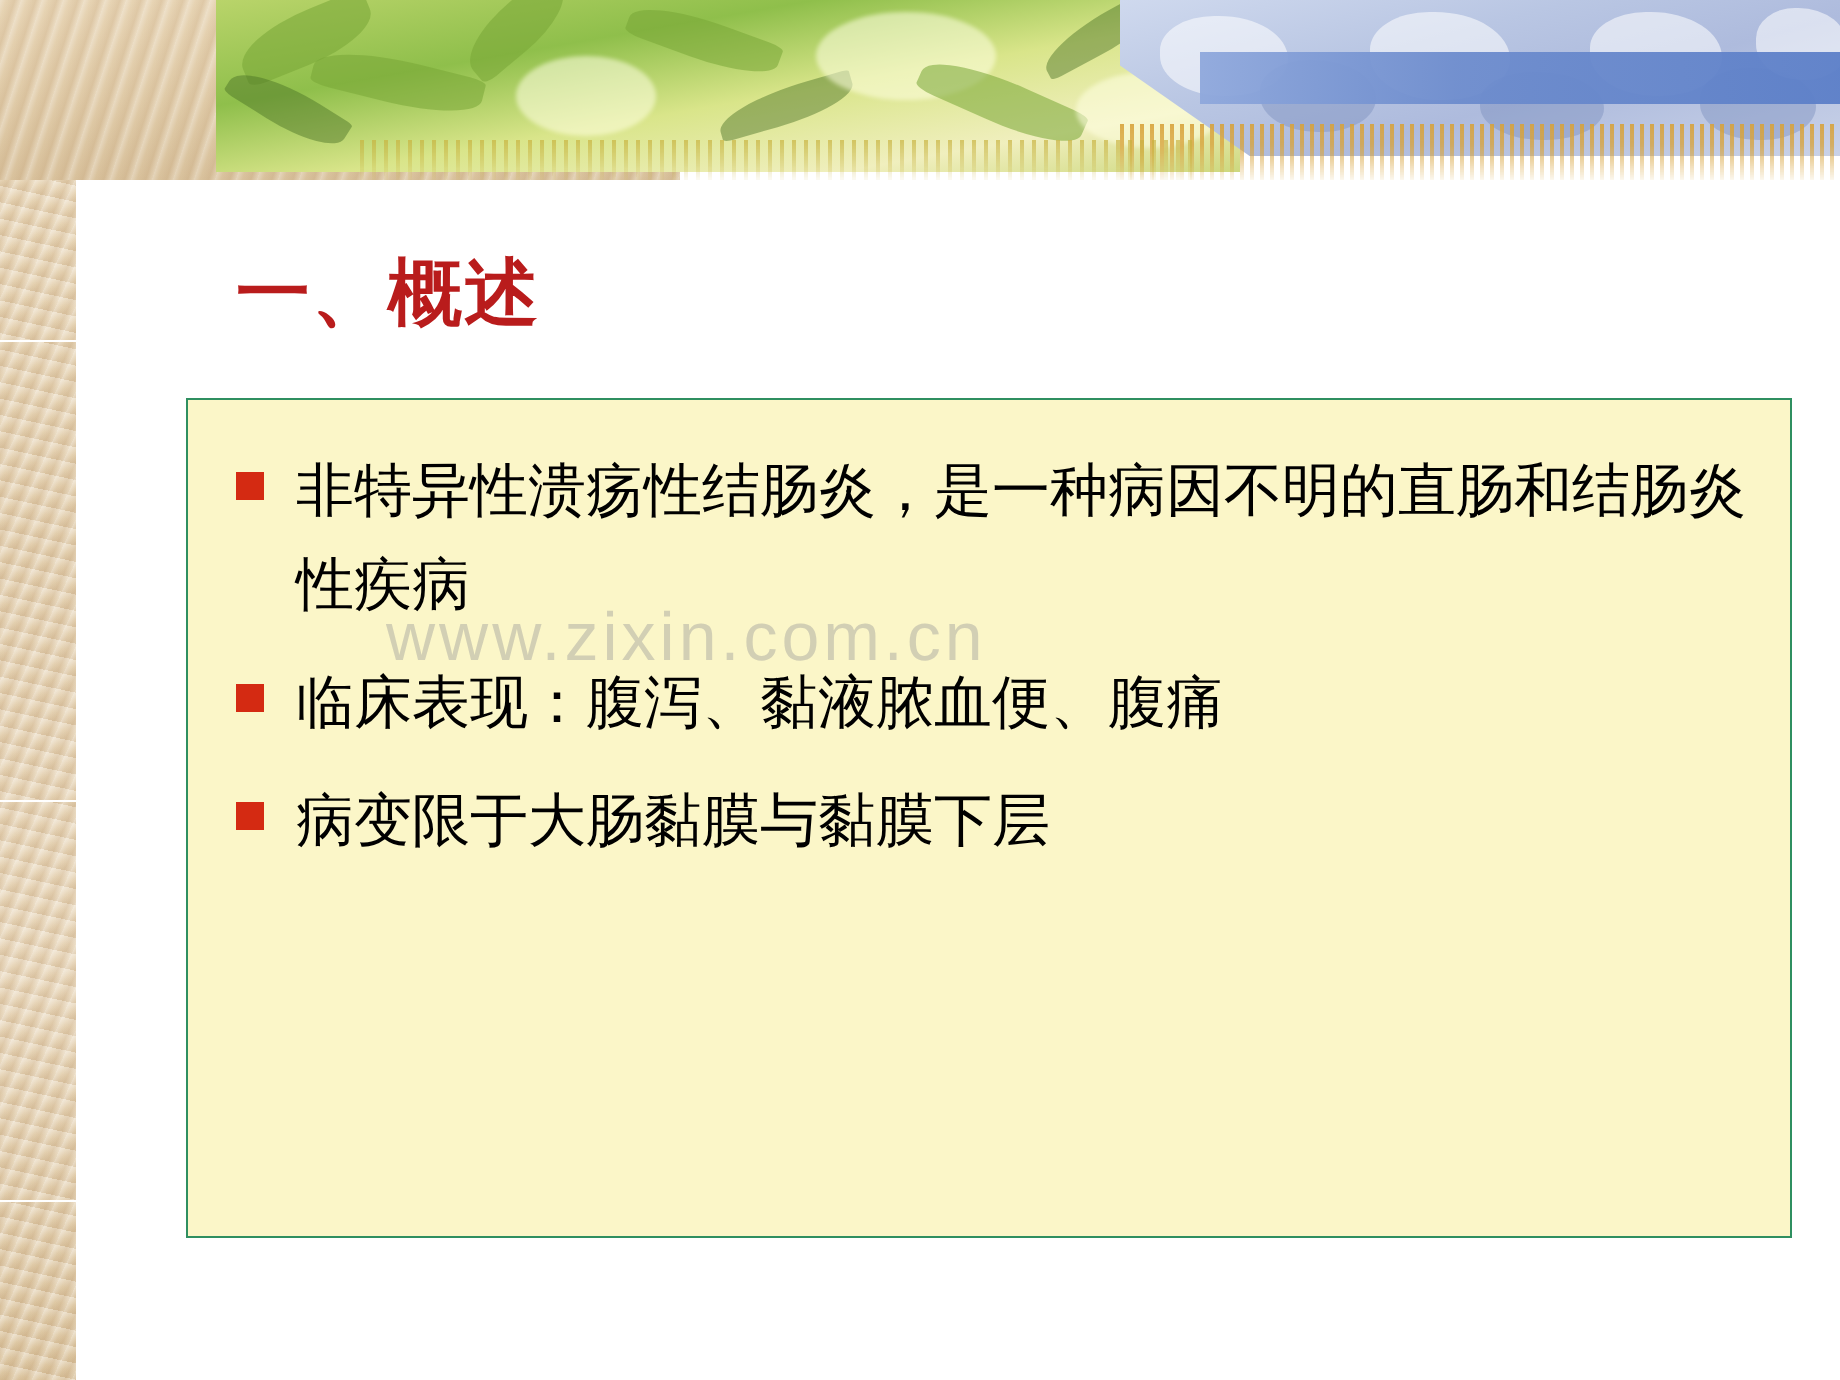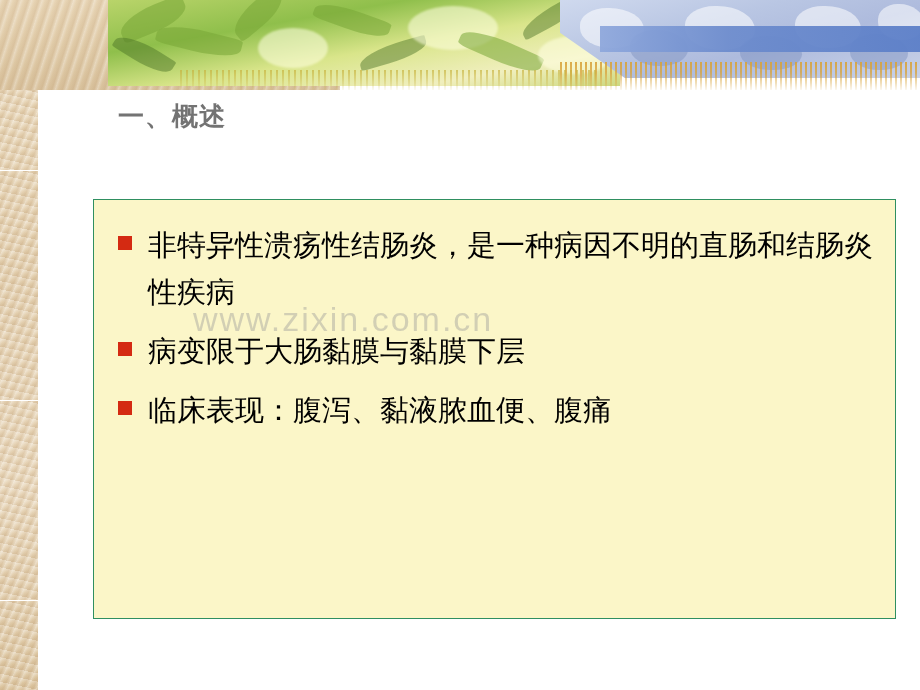--- a/index.html
+++ b/index.html
@@ -129,25 +129,25 @@
     left: 600px; top: 26px;
     width: 320px; height: 26px;
     background: linear-gradient(90deg, #8fa8dc 0%, #6d8ccd 40%, #5c7fc8 100%);
     opacity: 0.95;
   }
 
   
   .title {
     position: absolute;
     left: 118px;
-    top: 99px;
+    top: 122px;
     font-family: "DejaVu Serif", serif;
     font-weight: bold;
-    font-size: 26px;
-    color: #737373;
+    font-size: 37px;
+    color: #b91c1c;
     letter-spacing: 1px;
     white-space: nowrap;
   }
 
   
   .content-box {
     position: absolute;
     left: 93px;
     top: 199px;
     width: 803px;
@@ -247,28 +247,28 @@
   <div class="content-box">
     <div class="bullets">
 
       <div class="bullet-row">
         <span class="bullet-marker"></span>
         <span class="bullet-text">非特异性溃疡性结肠炎，是一种病因不明的直肠和结肠炎性疾病</span>
       </div>
 
       <div class="bullet-row">
         <span class="bullet-marker"></span>
+        <span class="bullet-text">临床表现：腹泻、黏液脓血便、腹痛</span>
+      </div>
+
+      <div class="bullet-row">
+        <span class="bullet-marker"></span>
         <span class="bullet-text">病变限于大肠黏膜与黏膜下层</span>
       </div>
 
-      <div class="bullet-row">
-        <span class="bullet-marker"></span>
-        <span class="bullet-text">临床表现：腹泻、黏液脓血便、腹痛</span>
-      </div>
-
 
 
     </div>
   </div>
 
   <div class="watermark">www.zixin.com.cn</div>
 
 </div>
 
 </body></html>

